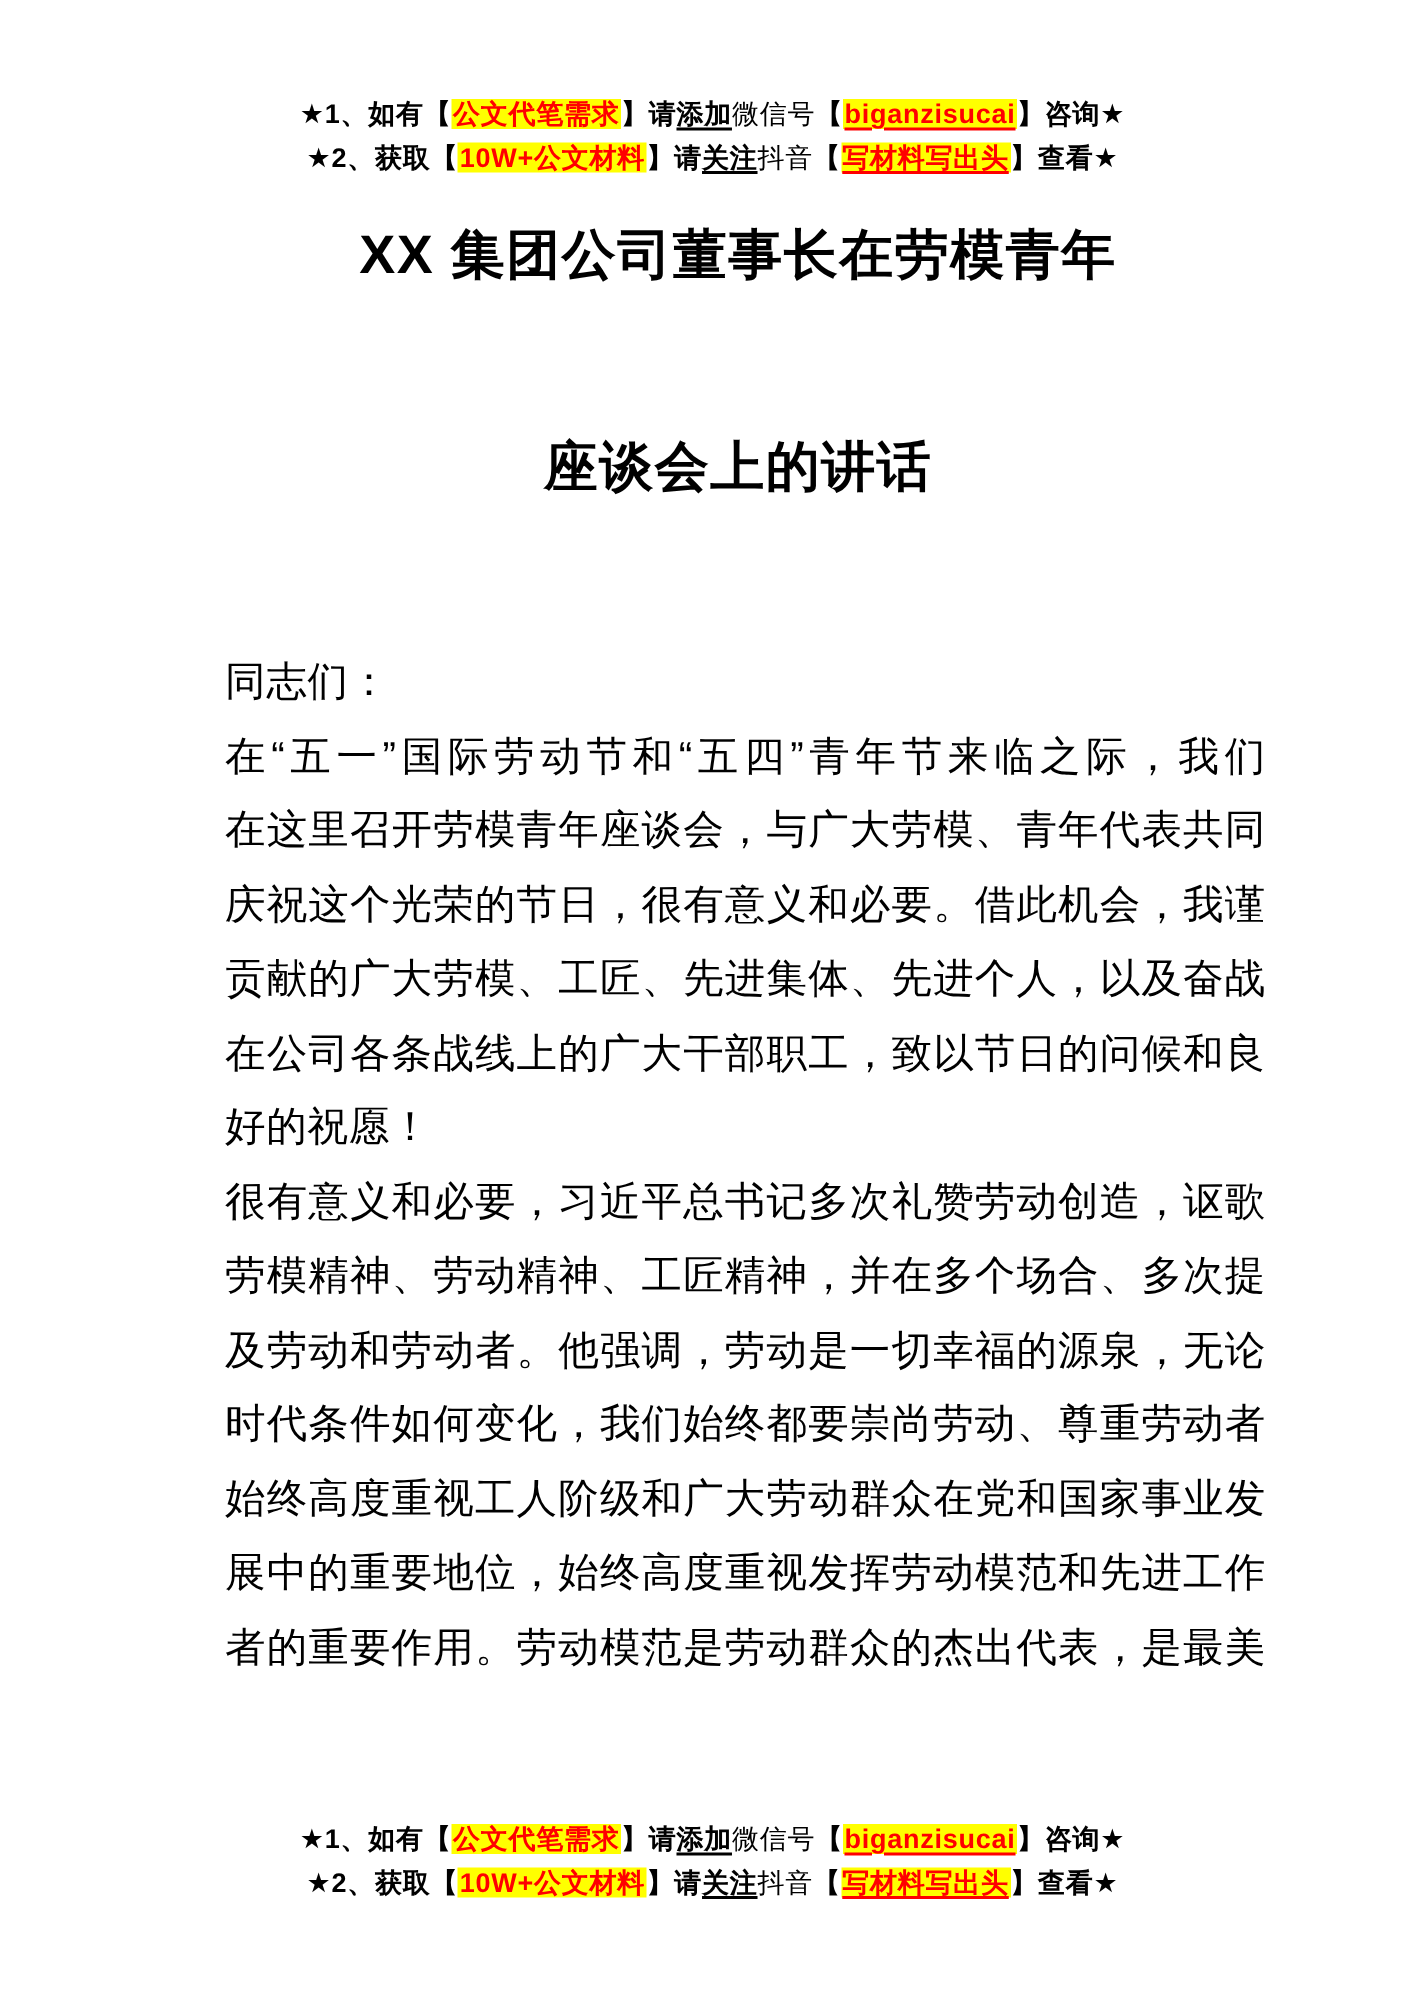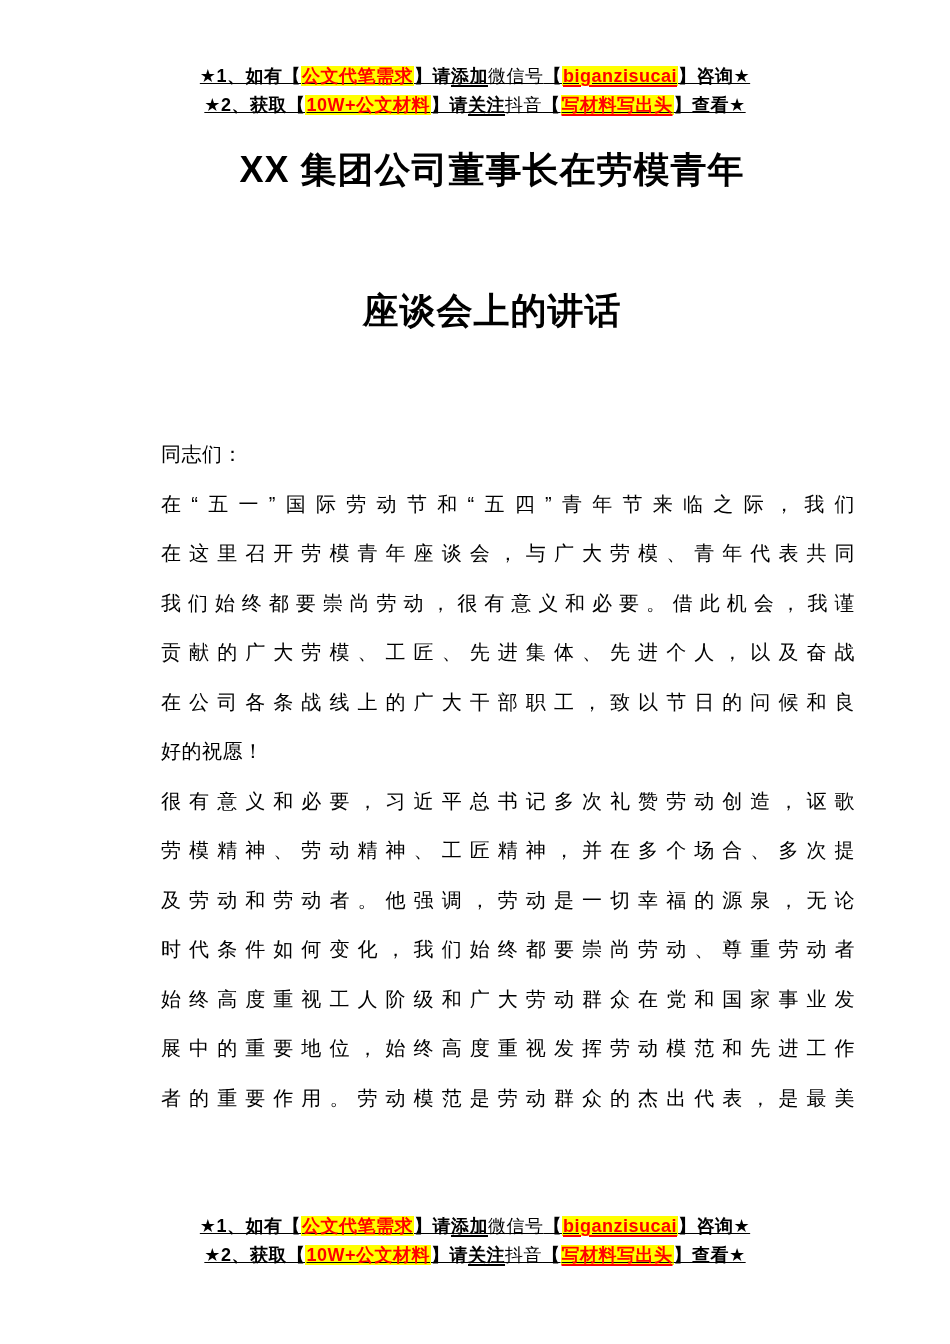--- a/index.html
+++ b/index.html
@@ -13,44 +13,43 @@
     color:#000000;
   }
   
   .notice {
     position:absolute; left:0; width:100%;
     text-align:center;
     font-size:18px; line-height:29px;
     font-weight:bold;
     letter-spacing:0.5px;
     white-space:nowrap;
-    text-decoration:underline;
   }
   .notice-top { top:62px; }
   .notice-bottom { top:1212px; }
   .hl { background:#ffff00; color:#ff0000; padding:0 1px; }
   .u  { text-decoration:underline; text-underline-offset:3px; text-decoration-thickness:2px; }
   .light { font-weight:normal; }
   
   .doc-title {
     position:absolute; left:0; width:100%;
     text-align:center;
     font-size:36px; font-weight:bold;
     line-height:40px;
     letter-spacing:1px;
     padding-left:17px;
   }
   .doc-title-1 { top:150px; }
   .doc-title-2 { top:291px; }
   
   .body-text {
     position:absolute;
-    left:161px; top:430px;
+    left:150px; top:430px;
     width:694px;
-    font-size:20px;
+    font-size:27px;
     line-height:49.5px;
     letter-spacing:0.5px;
   }
   .body-line {
     text-align:justify;
     text-align-last:justify;
   }
   .body-line.short {
     text-align-last:left;
   }
@@ -69,21 +68,21 @@
     </div>
   </div>
 
   <div class="doc-title doc-title-1">XX 集团公司董事长在劳模青年</div>
   <div class="doc-title doc-title-2">座谈会上的讲话</div>
 
   <div class="body-text">
     <div class="body-line short">同志们：</div>
     <div class="body-line">在“五一”国际劳动节和“五四”青年节来临之际，我们</div>
     <div class="body-line">在这里召开劳模青年座谈会，与广大劳模、青年代表共同</div>
-    <div class="body-line">我们始终都要崇尚劳动，很有意义和必要。借此机会，我谨</div>
+    <div class="body-line">庆祝这个光荣的节日，很有意义和必要。借此机会，我谨</div>
     <div class="body-line">贡献的广大劳模、工匠、先进集体、先进个人，以及奋战</div>
     <div class="body-line">在公司各条战线上的广大干部职工，致以节日的问候和良</div>
     <div class="body-line short">好的祝愿！</div>
     <div class="body-line">很有意义和必要，习近平总书记多次礼赞劳动创造，讴歌</div>
     <div class="body-line">劳模精神、劳动精神、工匠精神，并在多个场合、多次提</div>
     <div class="body-line">及劳动和劳动者。他强调，劳动是一切幸福的源泉，无论</div>
     <div class="body-line">时代条件如何变化，我们始终都要崇尚劳动、尊重劳动者</div>
     <div class="body-line">始终高度重视工人阶级和广大劳动群众在党和国家事业发</div>
     <div class="body-line">展中的重要地位，始终高度重视发挥劳动模范和先进工作</div>
     <div class="body-line">者的重要作用。劳动模范是劳动群众的杰出代表，是最美</div>

